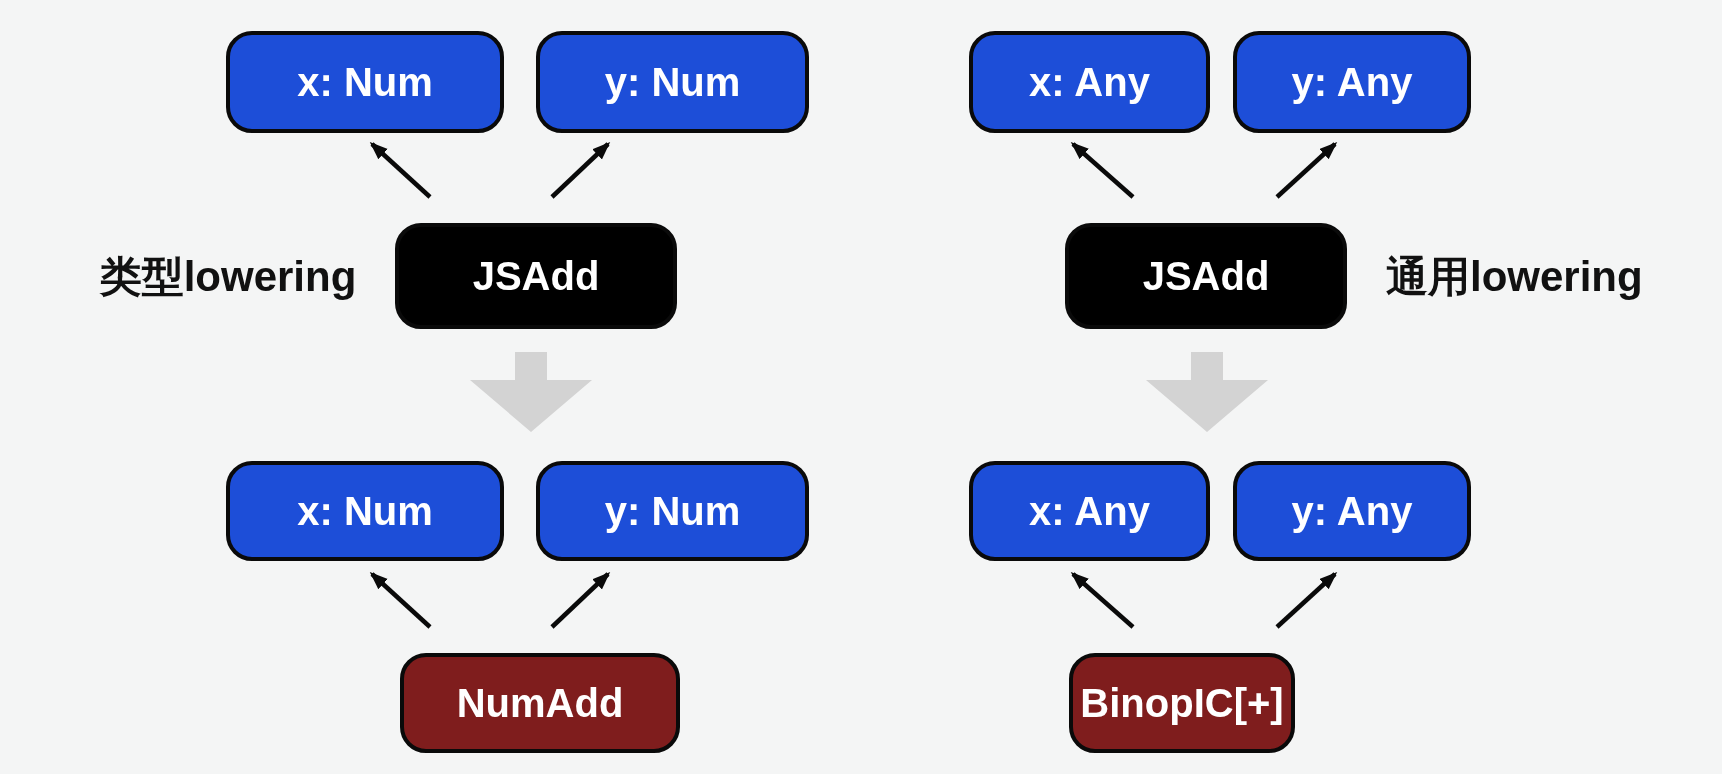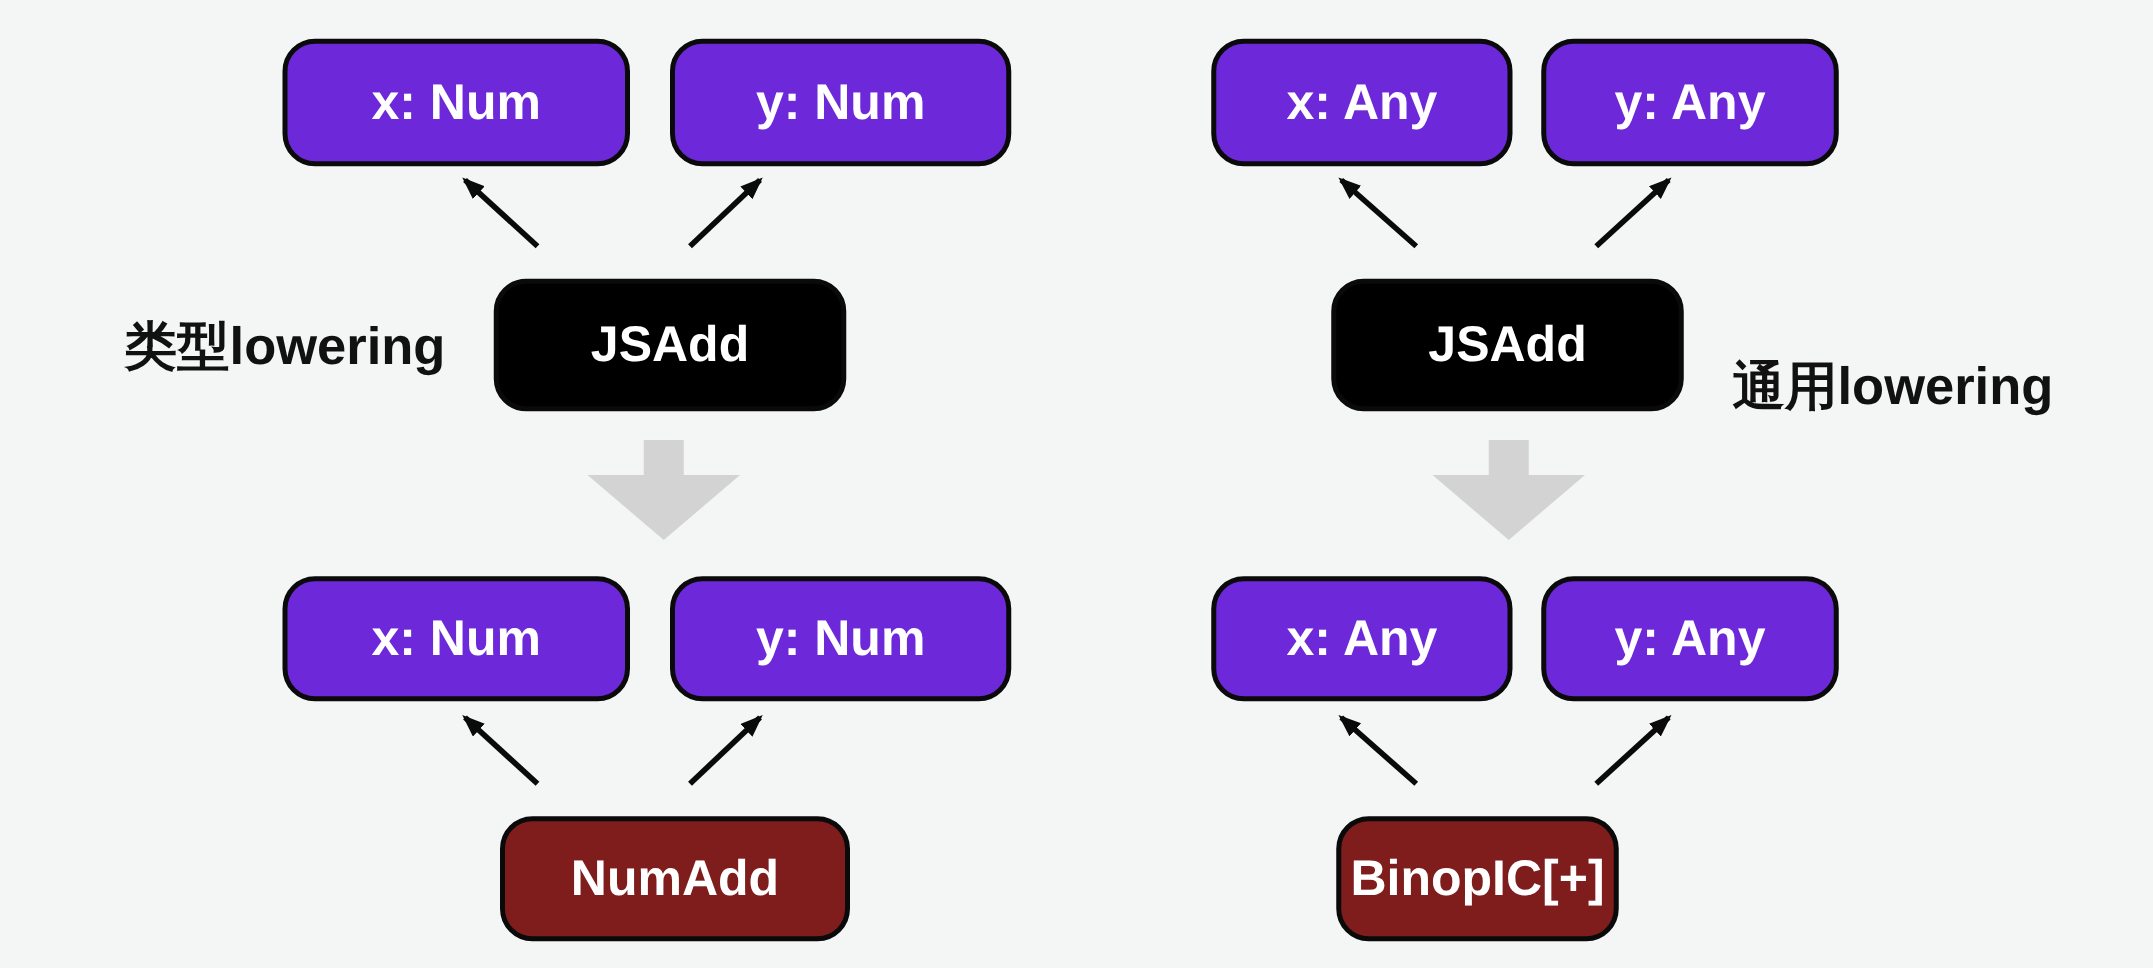--- a/index.html
+++ b/index.html
@@ -28,34 +28,34 @@
     align-items: center;
     justify-content: center;
     box-sizing: border-box;
     border: 4px solid #0a0a0a;
     border-radius: 26px;
     color: #ffffff;
     font-size: 40px;
     font-weight: bold;
     white-space: nowrap;
   }
-  .node.input   { background: #6d28d9; }
+  .node.input   { background: #1d4ed8; }
   .node.js-op   { background: #000000; }
   .node.lowered { background: #7f1d1d; }
   .side-label {
     position: absolute;
     z-index: 2;
     color: #111111;
     font-size: 42px;
     font-weight: bold;
     line-height: 48px;
     white-space: nowrap;
   }
   .side-label.left-side  { left: 75px;   top: 253px; width: 306px; text-align: center; }
-  .side-label.right-side { left: 1386px; top: 253px; text-align: left; margin-top: 32px; }
+  .side-label.right-side { left: 1386px; top: 253px; text-align: left; }
 </style>
 </head>
 <body>
 
 <div class="canvas">
 
   <svg class="arrows" width="1722" height="774" viewBox="0 0 1722 774">
     <defs>
       <marker id="ah" markerUnits="userSpaceOnUse" markerWidth="22" markerHeight="16" refX="15" refY="7" orient="auto">
         <path d="M0,0 L18,7 L0,14 Z" fill="#0a0a0a"></path>

